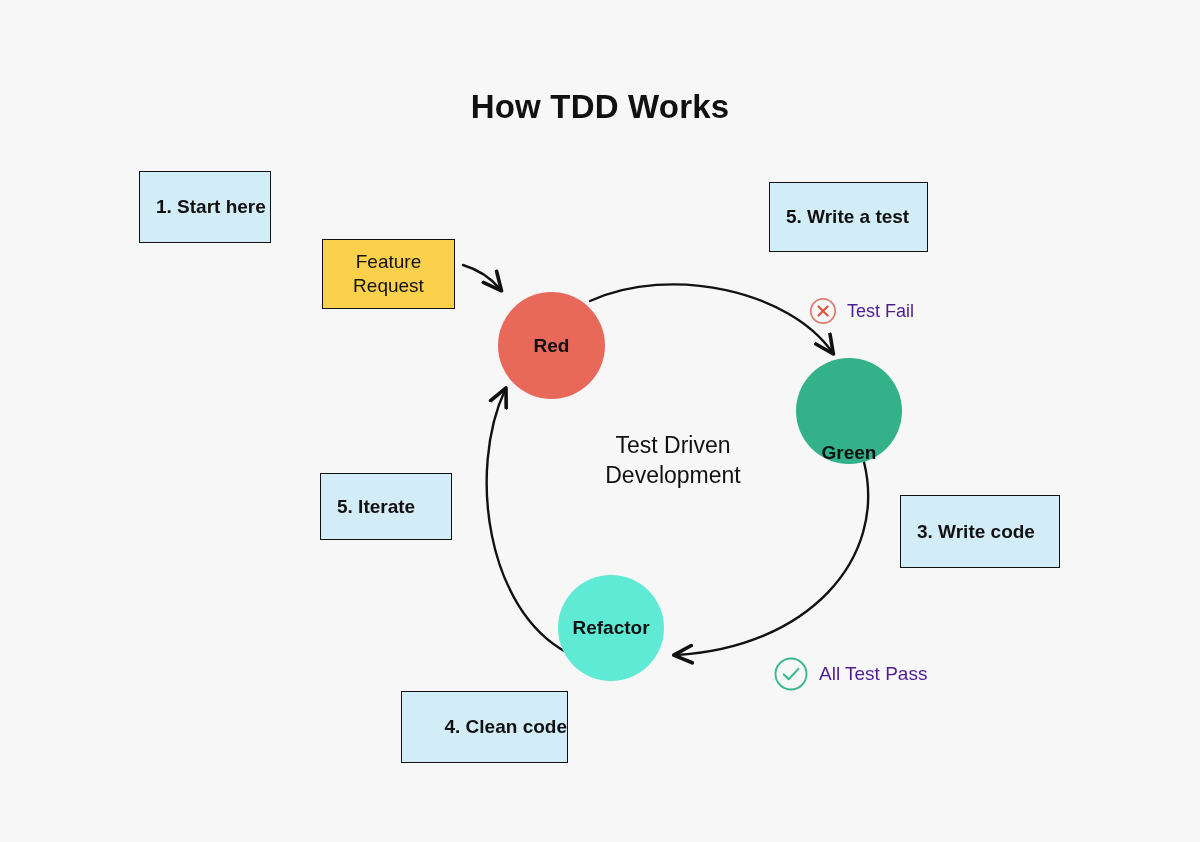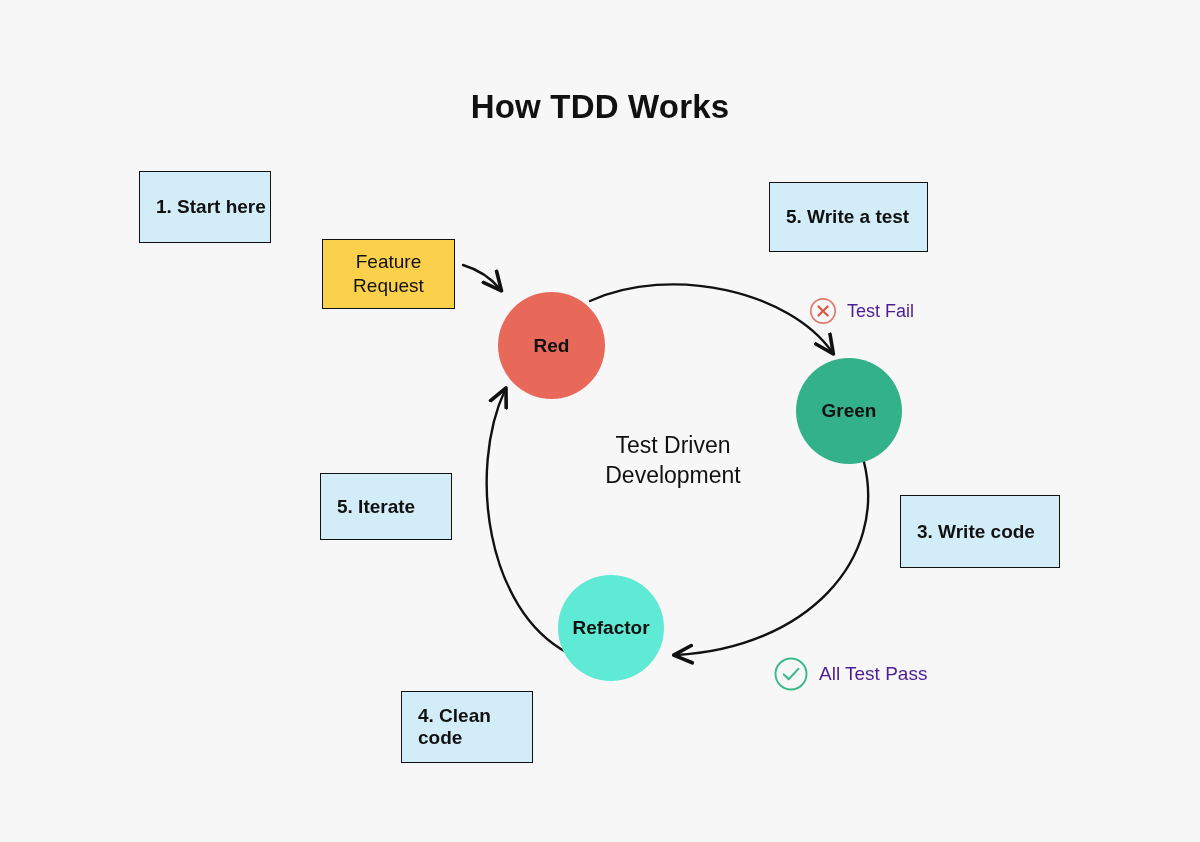--- a/index.html
+++ b/index.html
@@ -50,21 +50,21 @@
     align-items: center;
     padding-left: 16px;
     font-size: 19px;
     font-weight: bold;
     color: #111111;
   }
 
   #box-start    { left: 139px; top: 171px; width: 132px; height: 72px; }
   #box-write-test { left: 769px; top: 182px; width: 159px; height: 70px; }
   #box-write-code { left: 900px; top: 495px; width: 160px; height: 73px; }
-  #box-clean-code { left: 401px; top: 691px; width: 132px; height: 72px; justify-content: flex-end; }
+  #box-clean-code { left: 401px; top: 691px; width: 167px; height: 72px; justify-content: flex-end; }
   #box-iterate  { left: 320px; top: 473px; width: 132px; height: 67px; }
 
   
   #feature-request {
     position: absolute;
     left: 322px;
     top: 239px;
     width: 133px;
     height: 70px;
     box-sizing: border-box;
@@ -85,21 +85,21 @@
     position: absolute;
     border-radius: 50%;
     display: flex;
     align-items: center;
     justify-content: center;
     font-size: 19px;
     font-weight: bold;
     color: #111111;
   }
   #node-red    { left: 498px; top: 292px; width: 107px; height: 107px; background: #e8695a; }
-  #node-green  { left: 796px; top: 358px; width: 106px; height: 106px; background: #33b188; }
+  #node-green  { left: 796px; top: 358px; width: 106px; height: 106px; background: #33b188; align-items: flex-end; }
   #node-refactor { left: 558px; top: 575px; width: 106px; height: 106px; background: #5eead4; }
 
   
   #center-label {
     position: absolute;
     left: 533px;
     top: 430px;
     width: 280px;
     text-align: center;
     font-size: 23px;

